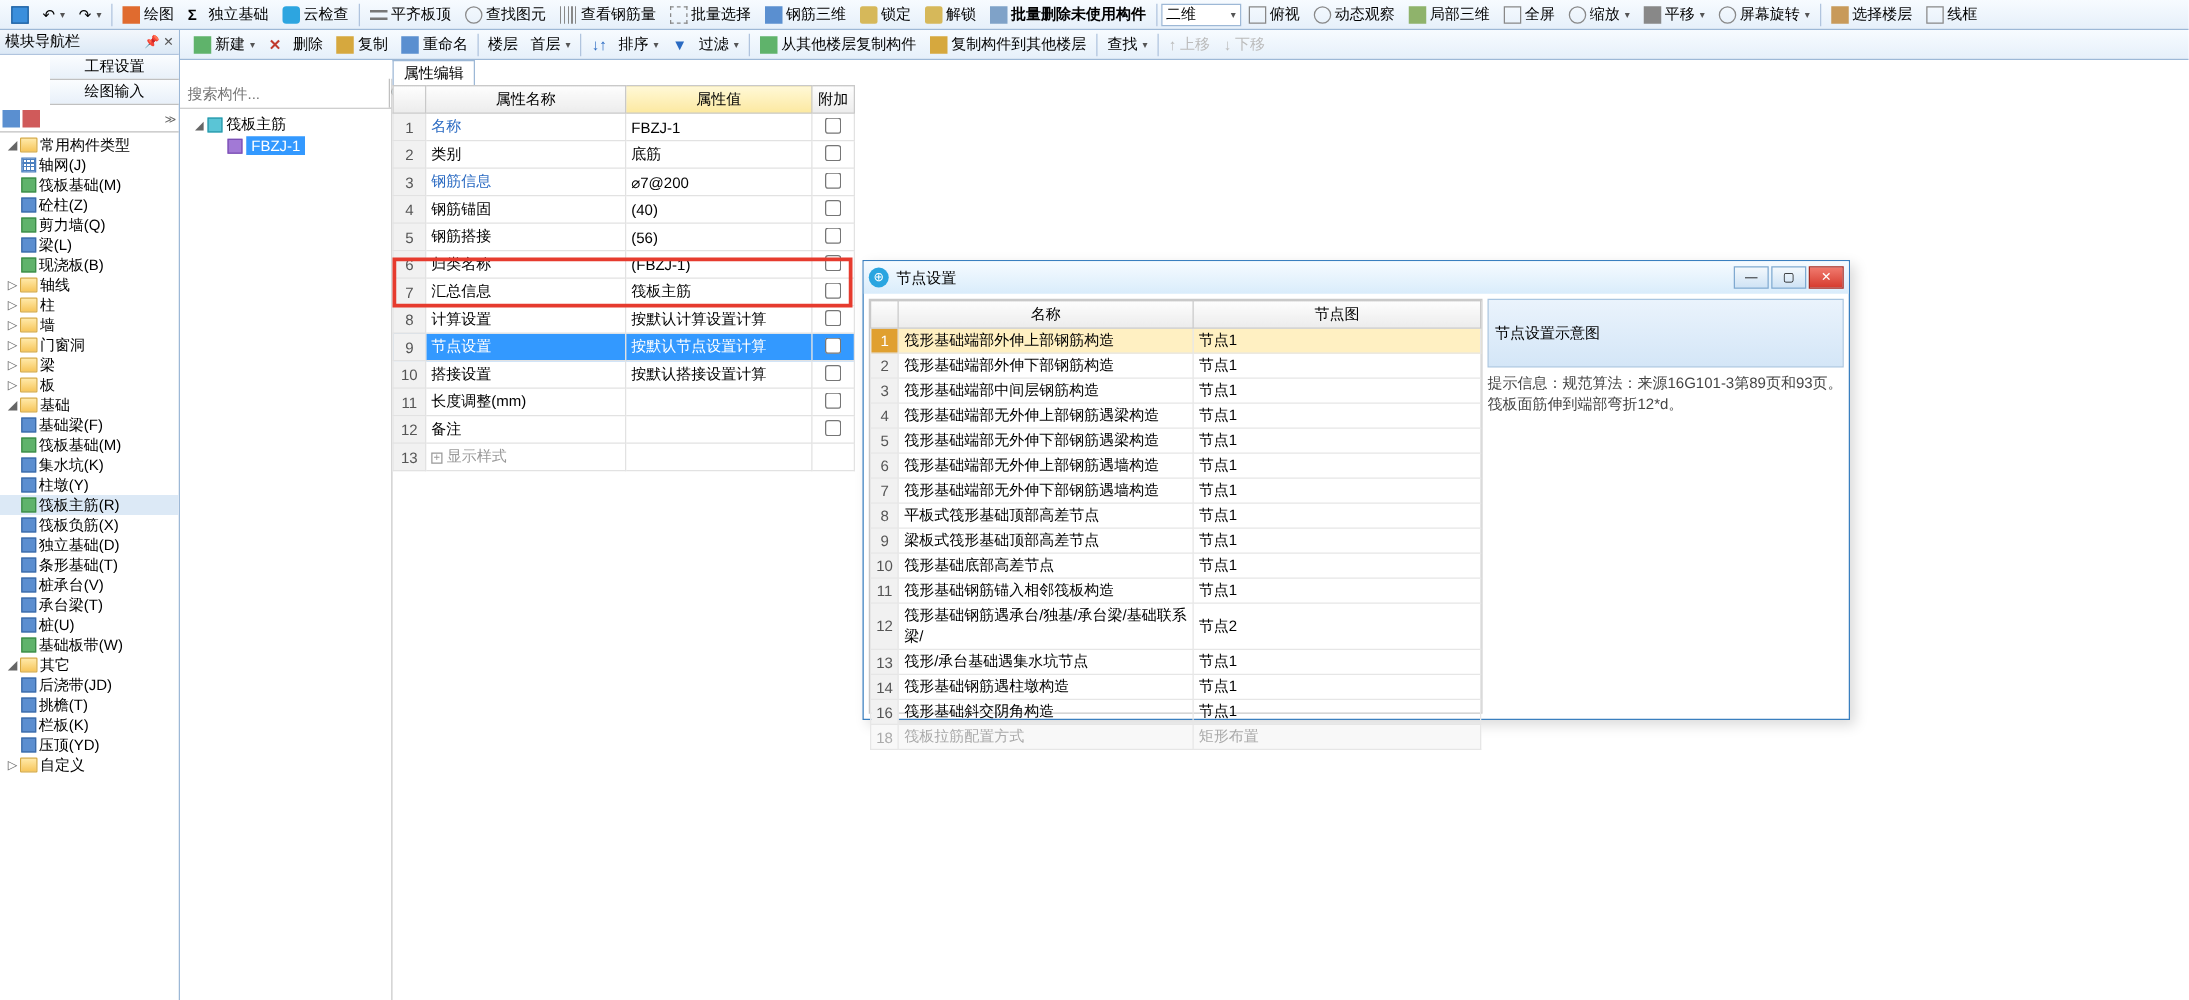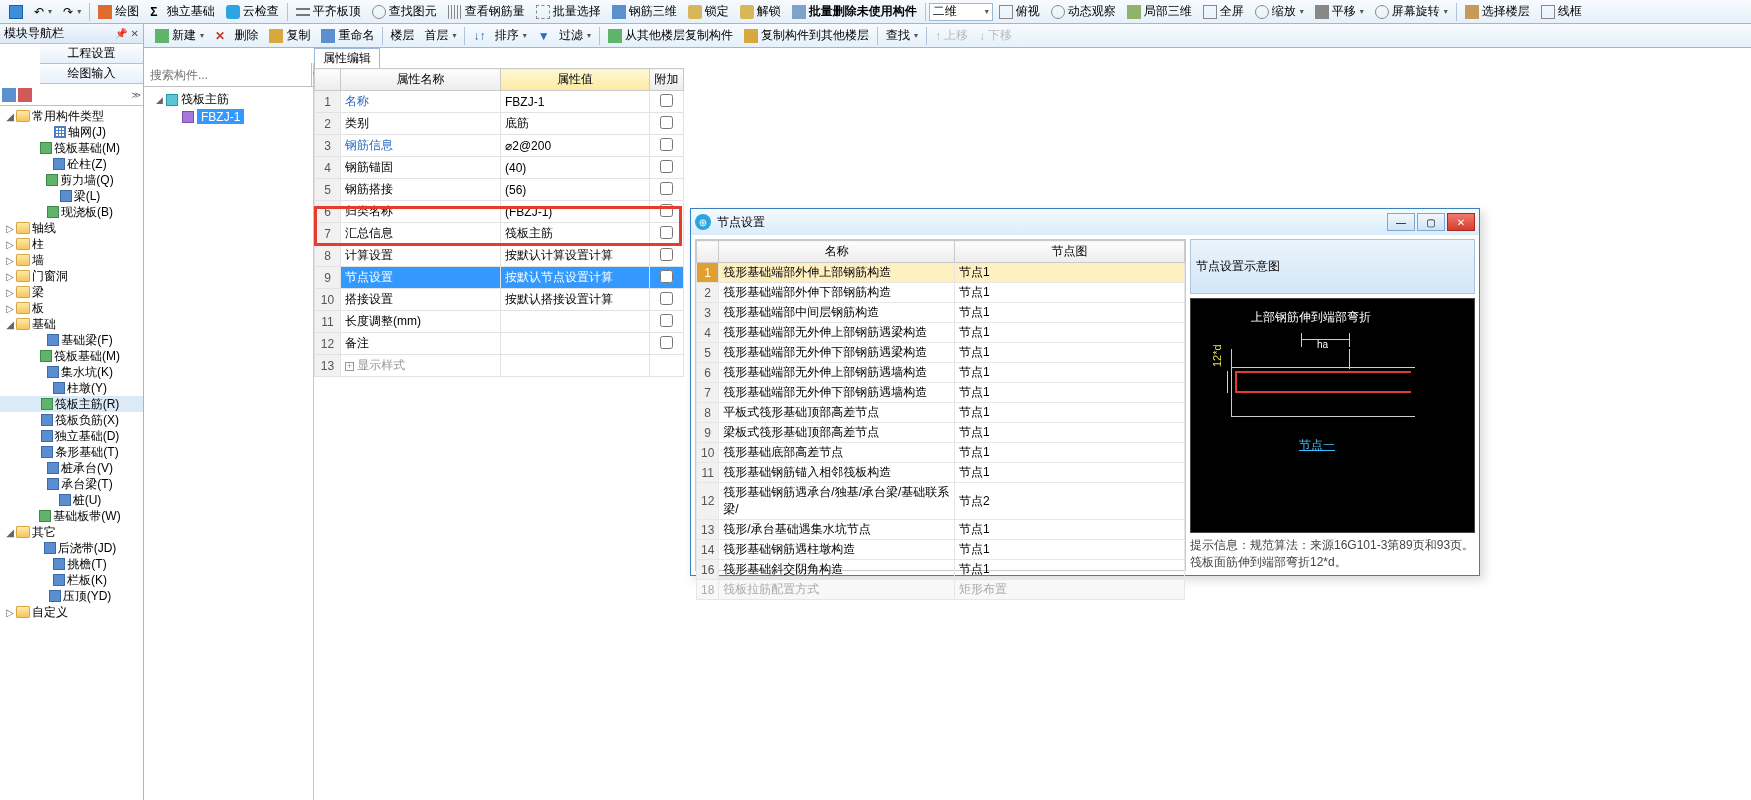--- a/index.html
+++ b/index.html
@@ -27,21 +27,21 @@
 
 
 .tree { padding: 2px 0; overflow-y: auto; }
 .tree-item { display: flex; align-items: center; height: 16px; padding-left: 4px; cursor: pointer; white-space: nowrap; }
 .tree-toggle { width: 12px; text-align: center; font-size: 10px; color: #666; }
 .tree-folder-ico { width: 14px; height: 12px; background: linear-gradient(#ffe9a8,#f7c65b); border: 1px solid #d6a83e; border-radius: 1px; margin-right: 2px; }
 .tree-leaf-ico { width: 12px; height: 12px; display: inline-block; margin-right: 2px; }
 .tree-leaf-ico.grid { background: repeating-linear-gradient(0deg,#4b7fbf 0 1px,transparent 1px 3px), repeating-linear-gradient(90deg,#4b7fbf 0 1px,transparent 1px 3px); border:1px solid #4b7fbf;}
 .tree-leaf-ico.green { background: #5fb36b; border:1px solid #3b8a47;}
 .tree-leaf-ico.blue { background: #5b8ed0; border:1px solid #3b6aa7;}
-.tree-indent-2 { padding-left: 17px; justify-content: center; }
+.tree-indent-2 { padding-left: 17px; }
 
 
 .mid-panel { position: absolute; top: 48px; left: 144px; width: 170px; bottom: 0; border-right: 1px solid #c9c9c9; background: #fff; margin-top: 15px; }
 .search-row { height: 24px; border-bottom: 1px solid #c0c0c0; display: flex; }
 .search-row input { flex: 1; border: none; padding: 0 6px; outline: none; }
 .search-btn { width: 24px; display:flex; align-items:center; justify-content:center; border-left:1px solid #c0c0c0; cursor:pointer; color:#888;}
 .mid-tree { padding: 4px 2px; }
 .mid-tree-item { display:flex; align-items:center; height:17px; padding-left:10px; gap:3px; cursor:pointer;}
 .mid-tree-sel { background:#3399ff; color:#fff; display:inline-flex; padding:0 4px; height:15px; align-items:center;}
 .mid-ico { width:12px; height:12px; display:inline-block;}
@@ -443,21 +443,21 @@
         </tr>
         <tr>
           <td class="num">2</td>
           <td class="name"><span class="">类别</span></td>
           <td class="val">底筋</td>
           <td class="add"><input type="checkbox" style=""></td>
         </tr>
         <tr>
           <td class="num">3</td>
           <td class="name"><span class="prop-link">钢筋信息</span></td>
-          <td class="val">⌀2@200</td>
+          <td class="val">⌀7@200</td>
           <td class="add"><input type="checkbox" style=""></td>
         </tr>
         <tr>
           <td class="num">4</td>
           <td class="name"><span class="">钢筋锚固</span></td>
           <td class="val">(40)</td>
           <td class="add"><input type="checkbox" style=""></td>
         </tr>
         <tr>
           <td class="num">5</td>
@@ -617,39 +617,18 @@
             <tr class="gray">
               <td class="num">18</td>
               <td>筏板拉筋配置方式</td>
               <td>矩形布置</td>
             </tr>
           </tbody>
       </table>
     </div>
     <div class="dlg-right">
       <div class="dlg-preview-title">节点设置示意图</div>
-      <div class="dlg-preview">
-        <div class="pv-text" style="top:10px; left:60px;">上部钢筋伸到端部弯折</div>
-
-        <div class="pv-shape" style="top:34px; left:110px; width:1px; height:14px; background:#ccc;"></div>
-        <div class="pv-shape" style="top:34px; left:158px; width:1px; height:14px; background:#ccc;"></div>
-        <div class="pv-shape" style="top:40px; left:110px; width:48px; height:1px; background:#ccc;"></div>
-        <div class="pv-text" style="top:40px; left:126px; font-size:10px;">ha</div>
-
-        <div class="pv-shape" style="top:72px; left:44px; width:2px; height:22px; background:#e03b2e;"></div>
-        <div class="pv-shape" style="top:72px; left:44px; width:176px; height:2px; background:#e03b2e;"></div>
-        <div class="pv-shape" style="top:92px; left:44px; width:176px; height:2px; background:#e03b2e;"></div>
-
-        <div class="pv-shape" style="top:50px; left:40px; width:184px; height:68px; border-left:1px solid #ccc; border-bottom:1px solid #ccc;"></div>
-        <div class="pv-shape" style="top:50px; left:158px; width:1px; height:20px; background:#ccc;"></div>
-        <div class="pv-shape" style="top:68px; left:40px; width:184px; height:1px; background:#ccc;"></div>
-
-        <div class="pv-text pv-yellow" style="top:68px; left:20px; transform:rotate(-90deg); transform-origin:left top; font-size:11px;">12*d</div>
-        <div class="pv-shape" style="top:72px; left:36px; width:1px; height:22px; border-left:1px solid #e6e050;"></div>
-
-        <div class="pv-text pv-link" style="top:138px; left:108px;">节点一</div>
-      </div>
       <div class="dlg-hint">
         <span>提示信息：</span><span>规范算法：来源16G101-3第89页和93页。筏板面筋伸到端部弯折12*d。</span>
       </div>
     </div>
   </div>
 </div>
 
 </body></html>

